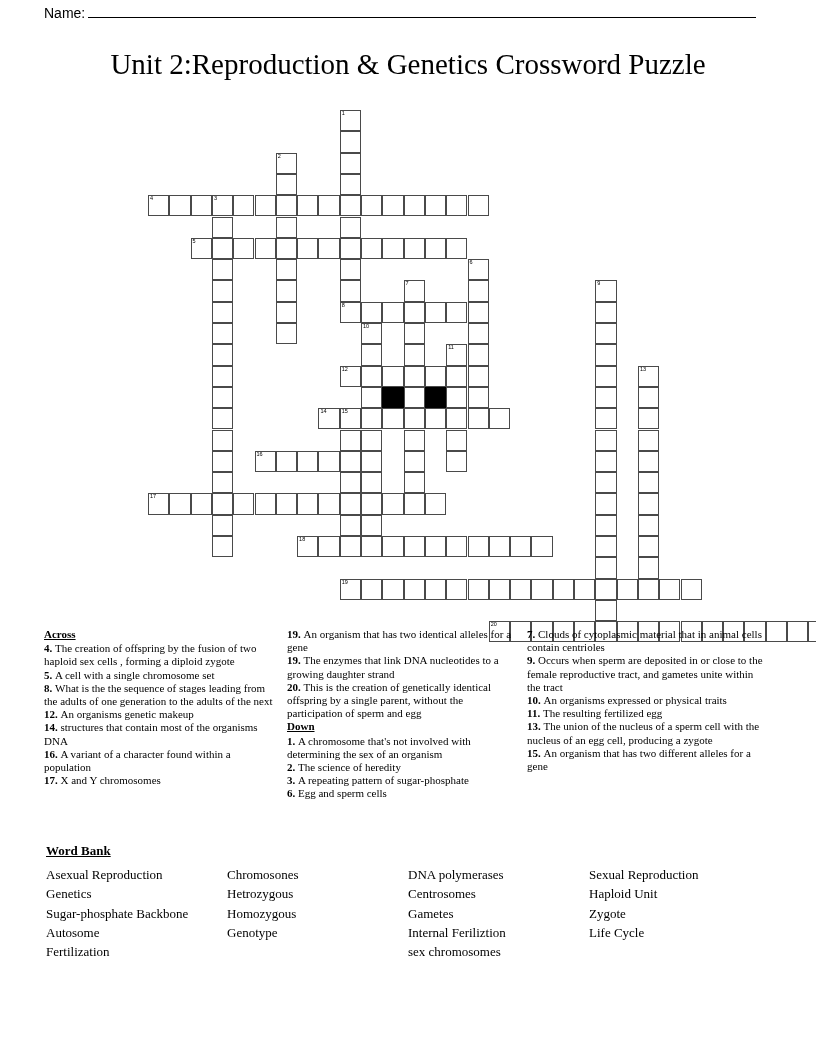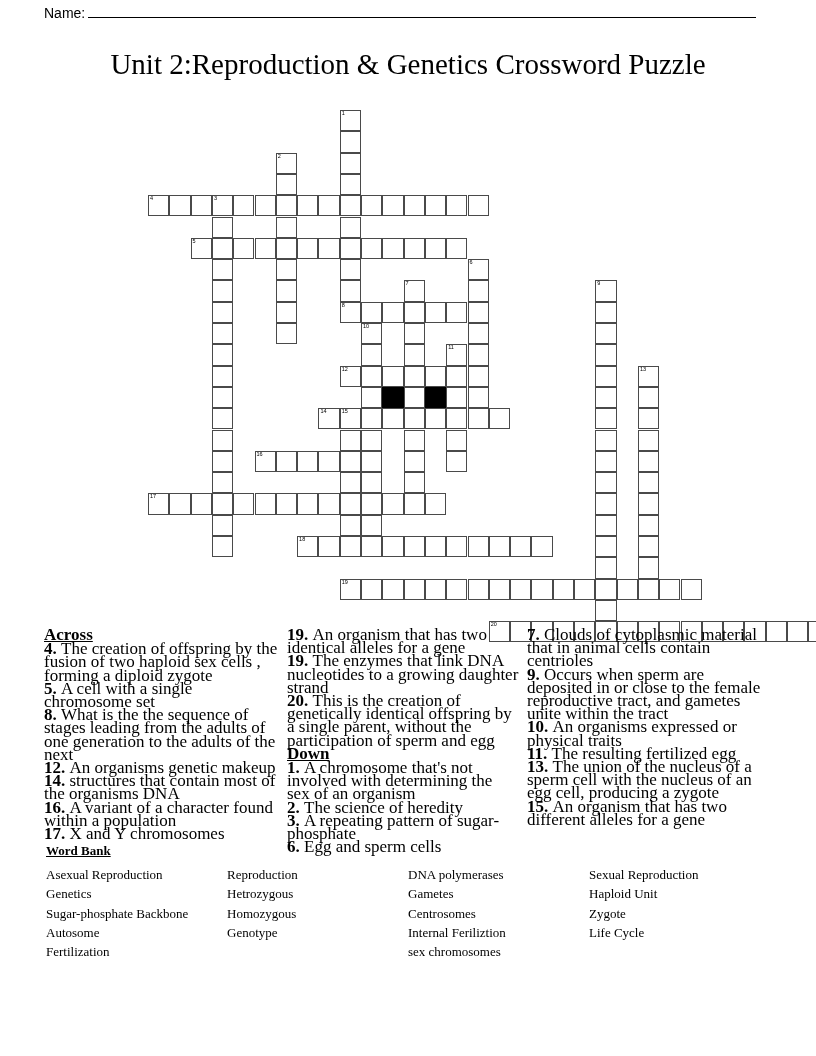--- a/index.html
+++ b/index.html
@@ -88,21 +88,21 @@
     top: 628px;
     width: 728px;
     display: flex;
     gap: 0px;
     align-items: flex-start;
   }
   .clue-col {
     width: 240px;
     padding-right: 8px;
     box-sizing: border-box;
-    font-size: 17px;
+    font-size: 11px;
     line-height: 13.2px;
   }
   .clue-col.col1 { width: 243px; }
   .clue-col.col2 { width: 240px; }
   .clue-col.col3 { width: 245px; }
   .clue-heading {
     font-weight: bold;
     text-decoration: underline;
     display: block;
     margin-bottom: 1px;
@@ -427,29 +427,29 @@
   <span class="wb-heading">Word Bank</span>
   <div class="wb-grid">
       <div class="wb-col">
         <span class="wb-word">Asexual Reproduction</span>
         <span class="wb-word">Genetics</span>
         <span class="wb-word">Sugar-phosphate Backbone</span>
         <span class="wb-word">Autosome</span>
         <span class="wb-word">Fertilization</span>
       </div>
       <div class="wb-col">
-        <span class="wb-word">Reproduction</span>
+        <span class="wb-word">Chromosones</span>
         <span class="wb-word">Hetrozygous</span>
         <span class="wb-word">Homozygous</span>
         <span class="wb-word">Genotype</span>
       </div>
       <div class="wb-col">
         <span class="wb-word">DNA polymerases</span>
+        <span class="wb-word">Centrosomes</span>
         <span class="wb-word">Gametes</span>
-        <span class="wb-word">Centrosomes</span>
         <span class="wb-word">Internal Feriliztion</span>
         <span class="wb-word">sex chromosomes</span>
       </div>
       <div class="wb-col">
         <span class="wb-word">Sexual Reproduction</span>
         <span class="wb-word">Haploid Unit</span>
         <span class="wb-word">Zygote</span>
         <span class="wb-word">Life Cycle</span>
       </div>
     </div>

